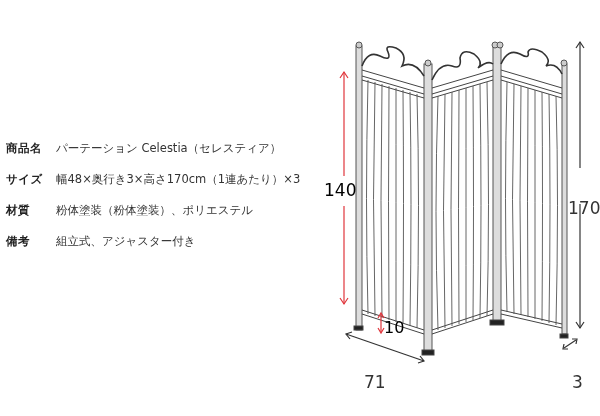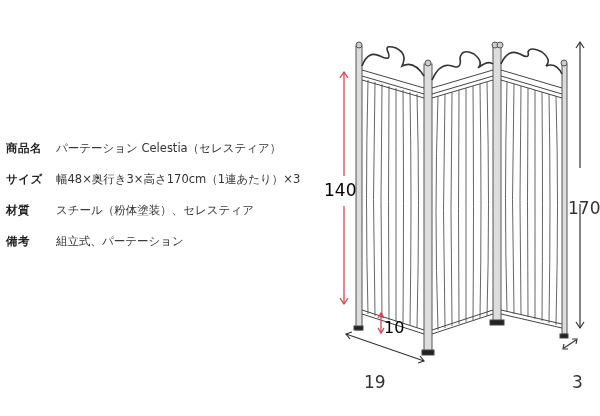--- a/index.html
+++ b/index.html
@@ -21,25 +21,25 @@
   <div class="row" style="top:0px">
     <span class="label">商品名</span>
     <span class="value">パーテーション Celestia（セレスティア）</span>
   </div>
   <div class="row" style="top:31px">
     <span class="label">サイズ</span>
     <span class="value">幅48×奥行き3×高さ170cm（1連あたり）×3</span>
   </div>
   <div class="row" style="top:62px">
     <span class="label">材質</span>
-    <span class="value">スチール（粉体塗装）、セレスティア</span>
+    <span class="value">粉体塗装（粉体塗装）、ポリエステル</span>
   </div>
   <div class="row" style="top:93px">
     <span class="label">備考</span>
-    <span class="value">組立式、パーテーション</span>
+    <span class="value">組立式、アジャスター付き</span>
   </div>
 </div>
 
 <svg class="diagram" width="600" height="416" viewBox="0 0 600 416">
 
   <g stroke="#444" fill="none" stroke-width="1">
     <rect x="356" y="46" width="6" height="284" fill="#ddd" stroke="#555"></rect>
     <circle cx="359" cy="45" r="3" fill="#ccc" stroke="#555"></circle>
     <rect x="424" y="64" width="8" height="290" fill="#ddd" stroke="#555"></rect>
     <circle cx="428" cy="63" r="3" fill="#ccc" stroke="#555"></circle>
@@ -128,14 +128,14 @@
   <g stroke="#333" stroke-width="1.2" fill="none">
     <line x1="564" y1="348" x2="576" y2="340"></line>
     <path d="M564 344 L563 349 L568 349"></path>
     <path d="M572 339 L577 339 L576 344"></path>
   </g>
 </svg>
 
 <div class="dim red" style="left:324px; top:180px;">140</div>
 <div class="dim red" style="left:384px; top:318px; font-size:16px;">10</div>
 <div class="dim black" style="left:568px; top:176px;">170</div>
-<div class="dim black" style="left:364px; top:350px;">19</div>
+<div class="dim black" style="left:364px; top:350px;">71</div>
 <div class="dim black" style="left:572px; top:350px;">3</div>
 
 </body></html>

